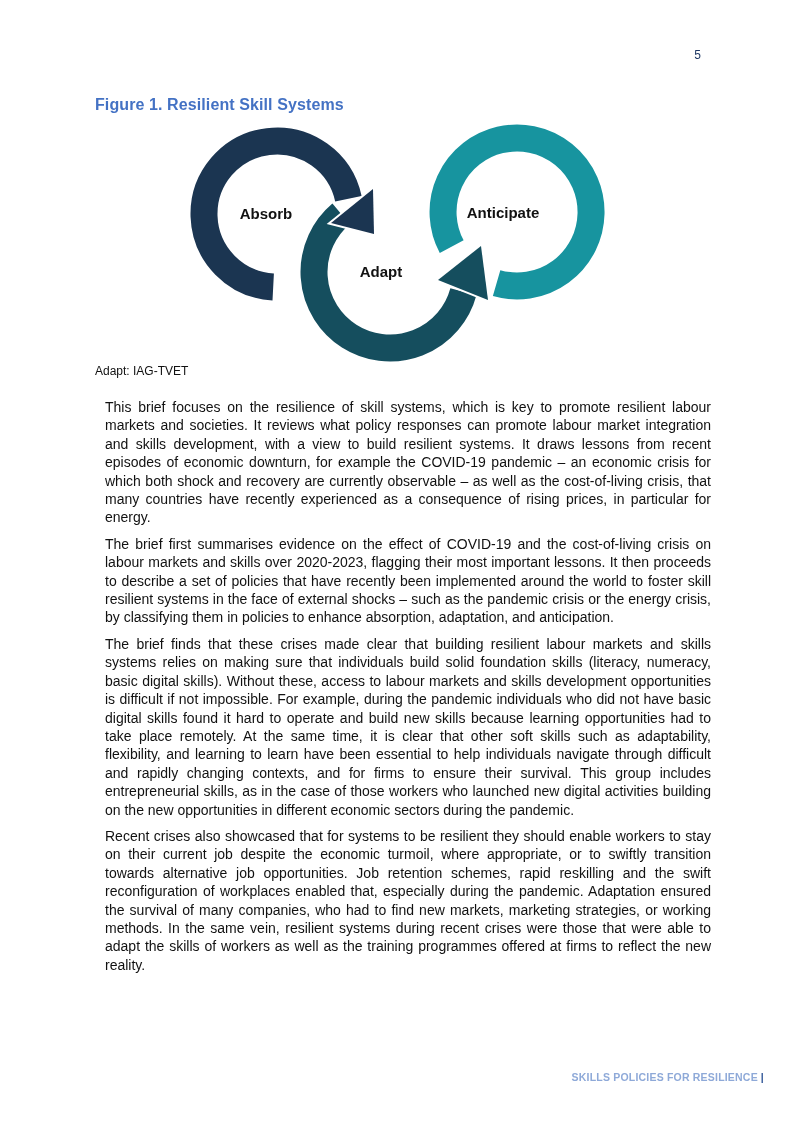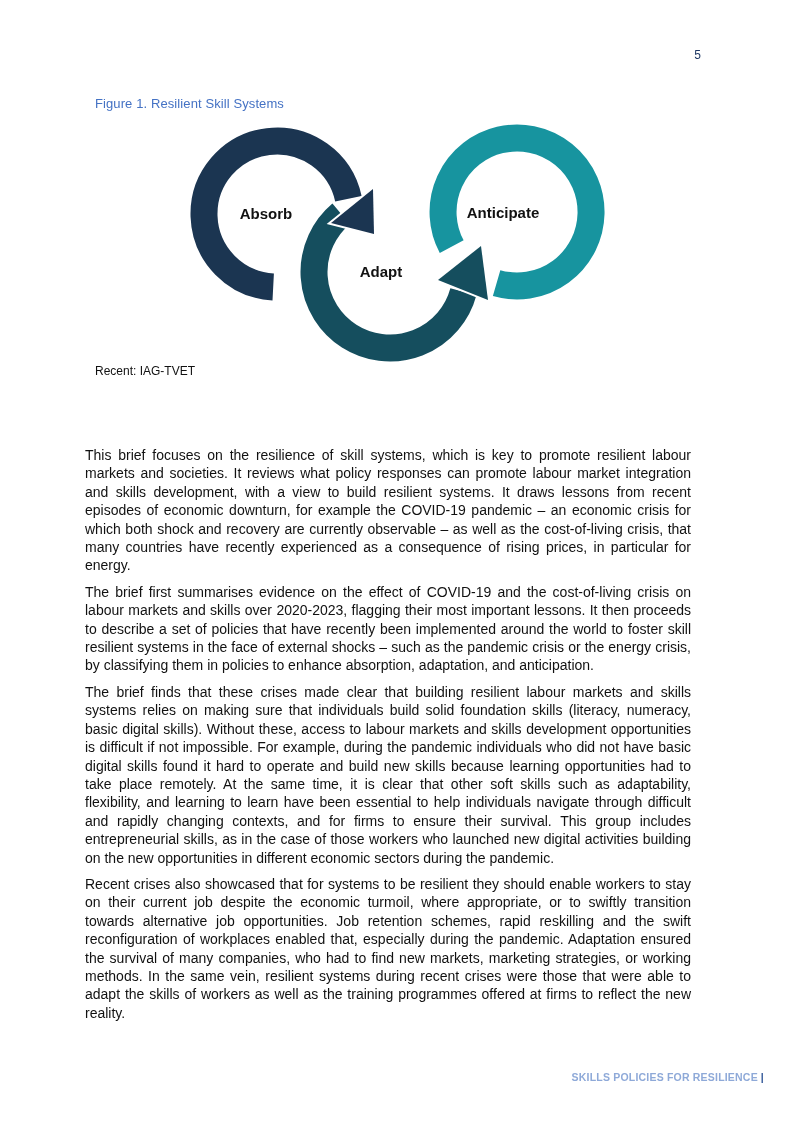--- a/index.html
+++ b/index.html
@@ -11,40 +11,40 @@
     font-family:"Liberation Sans", sans-serif;
     color:#111;
     overflow:hidden;
   }
   .page-number {
     position:absolute; top:48px; right:92px;
     font-size:12px; color:#1f3864;
   }
   .figure-title {
     position:absolute; top:96px; left:95px;
-    font-size:13px; font-weight:normal; color:#4472c4;
+    font-size:16px; font-weight:bold; color:#4472c4;
     letter-spacing:0.1px;
   }
   .diagram {
     position:absolute; top:120px; left:140px;
   }
   .diagram text {
     font-family:"Liberation Sans", sans-serif;
     font-size:15px; font-weight:bold; fill:#111;
     text-anchor:middle;
   }
   .arrow-head { stroke:#ffffff; stroke-width:4px; stroke-linejoin:miter; paint-order:stroke; }
   .ring { fill:none; stroke-linecap:butt; }
   .source-line {
     position:absolute; top:364px; left:95px;
     font-size:12px; color:#111;
   }
   .body-text {
-    position:absolute; top:398px; left:85px; width:606px;
-    font-size:14px; line-height:18.4px; text-align:justify;margin-top:48px;
+    position:absolute; top:398px; left:105px; width:606px;
+    font-size:14px; line-height:18.4px; text-align:justify;
   }
   .body-text p { margin:0 0 8px 0; }
   .footer {
     position:absolute; top:1071px; right:29px;
     font-size:10.5px; font-weight:bold; letter-spacing:0.2px;
   }
   .footer .running-title { color:#8ea9d8;margin-left:15px; }
   .footer .separator { color:#2f5597; margin-left:3px; }
 </style>
 </head>
@@ -66,21 +66,21 @@
 
     <path class="ring" d="M 273.2 286.9 A 73 73 0 1 1 348.4 198.8" stroke-width="27" stroke="#1b3551"></path>
 
     <polygon class="arrow-head" points="374,234 373,189 331,223" fill="#1b3551"></polygon>
 
     <text x="266" y="219">Absorb</text>
     <text x="381" y="277">Adapt</text>
     <text x="503" y="218">Anticipate</text>
   </svg>
 
-  <div class="source-line">Recent: IAG-TVET</div>
+  <div class="source-line">Adapt: IAG-TVET</div>
 
   <div class="body-text">
     <p>This brief focuses on the resilience of skill systems, which is key to promote resilient labour markets and societies. It reviews what policy responses can promote labour market integration and skills development, with a view to build resilient systems. It draws lessons from recent episodes of economic downturn, for example the COVID-19 pandemic – an economic crisis for which both shock and recovery are currently observable – as well as the cost-of-living crisis, that many countries have recently experienced as a consequence of rising prices, in particular for energy.</p>
     <p>The brief first summarises evidence on the effect of COVID-19 and the cost-of-living crisis on labour markets and skills over 2020-2023, flagging their most important lessons. It then proceeds to describe a set of policies that have recently been implemented around the world to foster skill resilient systems in the face of external shocks – such as the pandemic crisis or the energy crisis, by classifying them in policies to enhance absorption, adaptation, and anticipation.</p>
     <p>The brief finds that these crises made clear that building resilient labour markets and skills systems relies on making sure that individuals build solid foundation skills (literacy, numeracy, basic digital skills). Without these, access to labour markets and skills development opportunities is difficult if not impossible. For example, during the pandemic individuals who did not have basic digital skills found it hard to operate and build new skills because learning opportunities had to take place remotely. At the same time, it is clear that other soft skills such as adaptability, flexibility, and learning to learn have been essential to help individuals navigate through difficult and rapidly changing contexts, and for firms to ensure their survival. This group includes entrepreneurial skills, as in the case of those workers who launched new digital activities building on the new opportunities in different economic sectors during the pandemic.</p>
     <p>Recent crises also showcased that for systems to be resilient they should enable workers to stay on their current job despite the economic turmoil, where appropriate, or to swiftly transition towards alternative job opportunities. Job retention schemes, rapid reskilling and the swift reconfiguration of workplaces enabled that, especially during the pandemic. Adaptation ensured the survival of many companies, who had to find new markets, marketing strategies, or working methods. In the same vein, resilient systems during recent crises were those that were able to adapt the skills of workers as well as the training programmes offered at firms to reflect the new reality.</p>
   </div>
 
   <div class="footer">
     <span class="running-title">SKILLS POLICIES FOR RESILIENCE</span><span class="separator">|</span>

